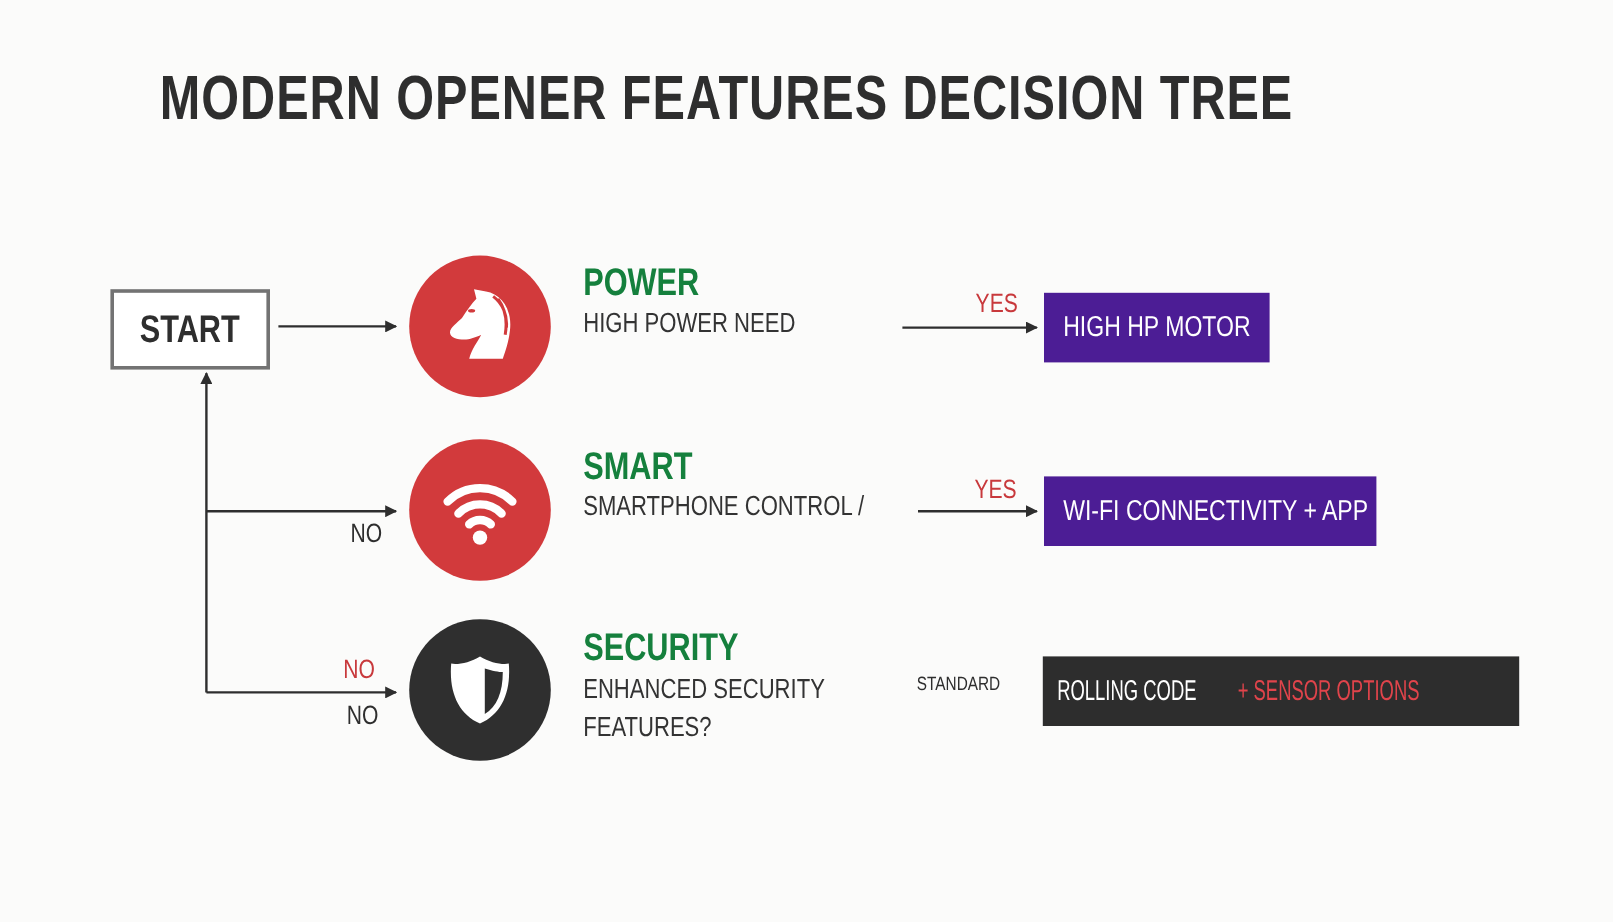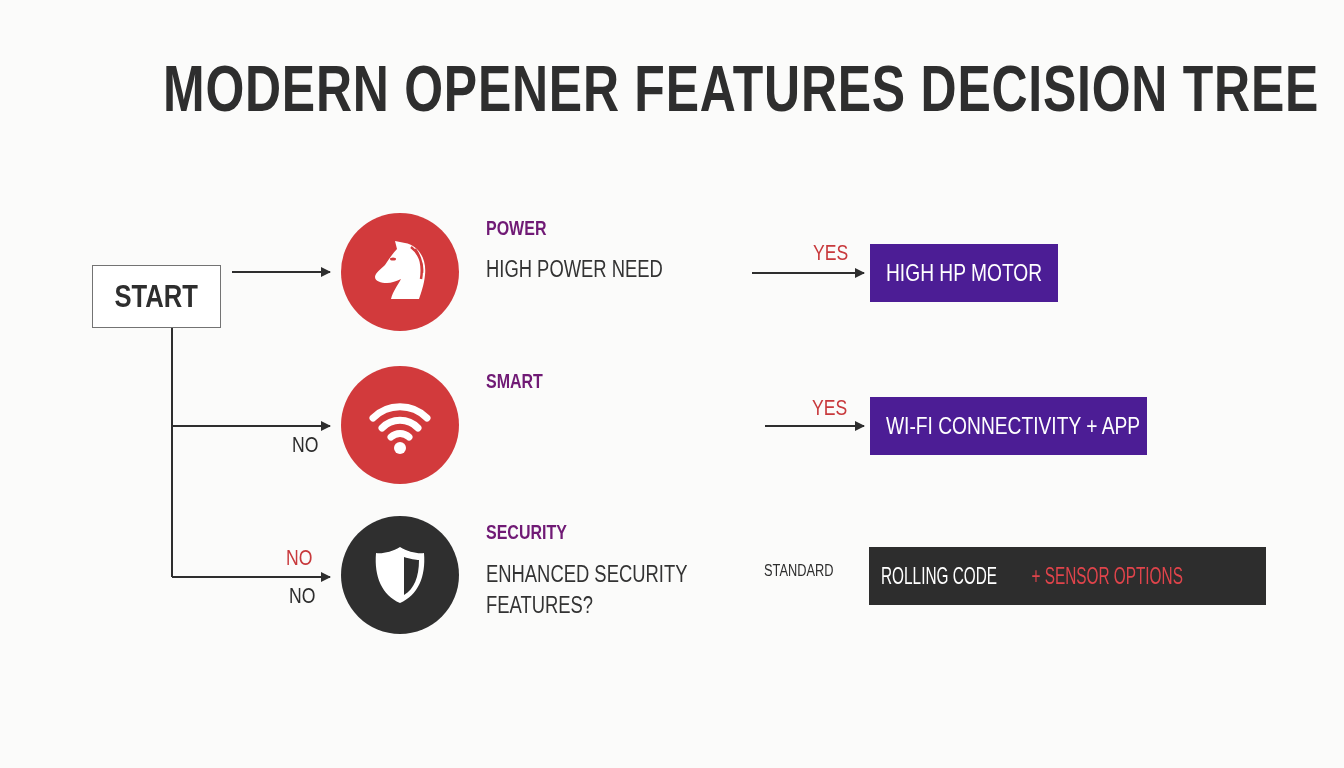--- a/index.html
+++ b/index.html
@@ -4,36 +4,36 @@
 <style>
   html, body { margin: 0; padding: 0; }
   body {
     width: 1344px; height: 768px; position: relative; overflow: hidden;
     background: #fbfbfa;
     font-family: "Liberation Sans", "DejaVu Sans", sans-serif;
     color: #2e2e2e;
   }
   #title {
     position: absolute; left: 0; width: 1088px; top: 52px; text-align: center;
-    font-size: 64px; font-weight: 700; letter-spacing: 1px; color: #2e2e2e;
+    font-size: 52px; font-weight: 700; letter-spacing: 1px; color: #2e2e2e;
   }
   #title span { display: inline-block; transform: scaleX(0.78); transform-origin: center; white-space: nowrap; }
   .start-box {
     position: absolute; left: 92px; top: 241px; width: 127px; height: 61px;
-    border: 1px solid #737373; background: #fff; box-sizing: content-box;
-    display: flex; align-items: center; justify-content: center; margin-top: 24px;
+    border: 3px solid #737373; background: #fff; box-sizing: content-box;
+    display: flex; align-items: center; justify-content: center;
   }
   .start-box span { font-size: 32px; font-weight: 700; transform: scaleX(0.8); display: inline-block; color: #2e2e2e; }
   .circle {
     position: absolute; width: 118px; height: 118px; border-radius: 50%;
     display: flex; align-items: center; justify-content: center;
   }
   .circle.red { background: #d23a3c; }
   .circle.dark { background: #2f2f2f; }
-  .q-title { position: absolute; font-size: 20px; font-weight: 700; color: #701a75; }
+  .q-title { position: absolute; font-size: 32px; font-weight: 700; color: #15803d; }
   .q-title span, .q-text span, .lbl span, .out span { display: inline-block; transform: scaleX(0.8); transform-origin: left center; white-space: nowrap; }
   .q-text { position: absolute; font-size: 23px; line-height: 31px; color: #333; }
   .lbl { position: absolute; font-size: 22px; font-weight: 400; }
   .lbl.red { color: #c8393c; }
   .lbl.dark { color: #2e2e2e; }
   .out {
     position: absolute; display: flex; align-items: center; padding-left: 16px;
     font-size: 24px; color: #fff; box-sizing: border-box;
   }
   .out.red { background: #4c1d95; }
@@ -90,20 +90,21 @@
   <svg width="70" height="70" viewBox="0 0 70 70">
     <path d="M8 28 A 38 38 0 0 1 62 28" stroke="#fff" stroke-width="7" fill="none" stroke-linecap="round"></path>
     <path d="M17 38 A 25 25 0 0 1 53 38" stroke="#fff" stroke-width="7" fill="none" stroke-linecap="round"></path>
     <path d="M26 47 A 13 13 0 0 1 44 47" stroke="#fff" stroke-width="7" fill="none" stroke-linecap="round"></path>
     <circle cx="35" cy="58" r="6" fill="#fff"></circle>
   </svg>
 </div>
 <div class="lbl dark" style="left:292px; top:432px;"><span>NO</span></div>
 <div class="q-title" style="left:486px; top:370px;"><span>SMART</span></div>
 <div class="q-text" style="left:486px; top:406px;">
+  <div><span>SMARTPHONE CONTROL /</span></div>
 </div>
 <div class="lbl red" style="left:812px; top:395px;"><span>YES</span></div>
 <div class="out red" style="left:870px; top:397px; width:277px; height:58px;">
   <span>WI-FI CONNECTIVITY + APP</span>
 </div>
 
 <div class="circle dark" style="left:341px; top:516px;">
   <svg width="60" height="64" viewBox="0 0 60 64">
     <path d="M30 4 C 38 9 48 11 54 10 C 56 34 48 52 30 60 C 12 52 4 34 6 10 C 12 11 22 9 30 4 Z" fill="#fff"></path>
     <path d="M34 14 C 40 16 46 17 49 17 C 49 34 44 46 34 52 Z" fill="#2f2f2f"></path>

